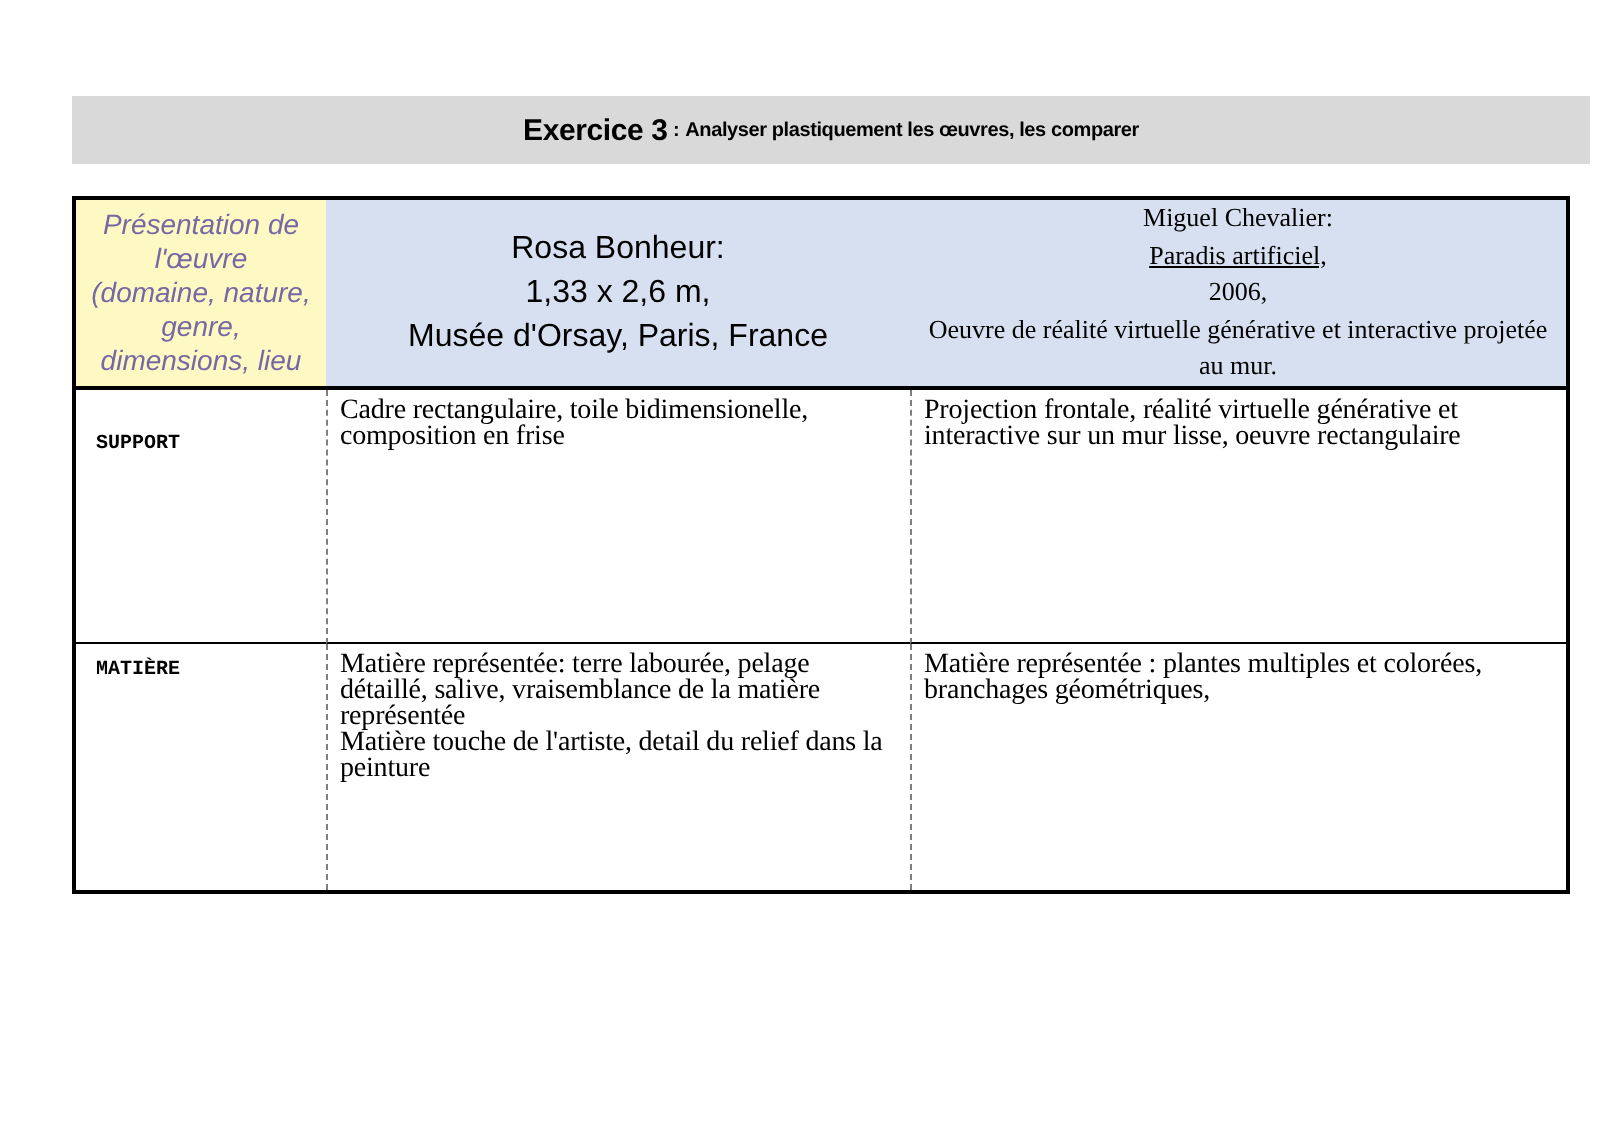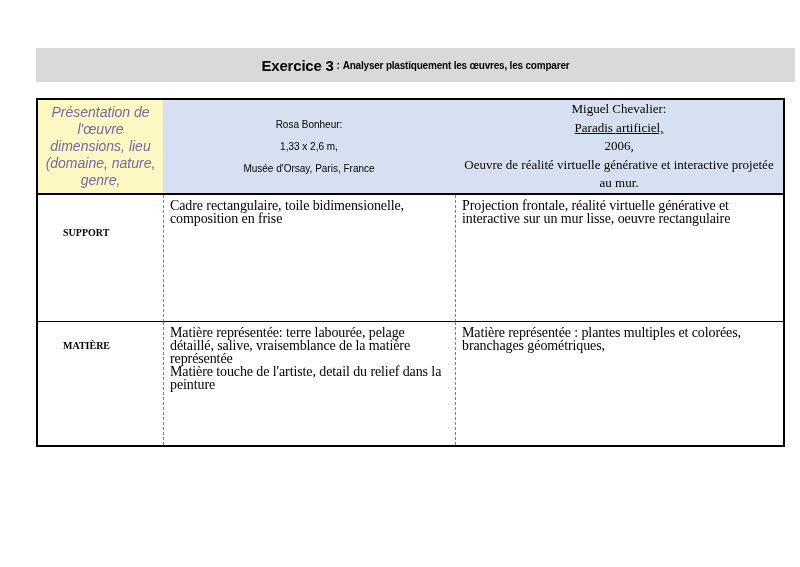--- a/index.html
+++ b/index.html
@@ -36,43 +36,42 @@
   
   .hdr { border-bottom:2px solid #000; }
   .hdr-col1 {
     background:#fef9c3; color:#7668a4;
     font-style:italic; font-size:14px; line-height:17px;
     display:flex; flex-direction:column; justify-content:center;
     text-align:center; padding:0 4px;
   }
   .hdr-col2 {
     background:#d6e0f0;
-    font-size:10px; line-height:22px;
+    font-size:16px; line-height:22px;
     display:flex; flex-direction:column; justify-content:center;
     text-align:center; padding:0 2px;
     font-family:"Liberation Sans", sans-serif;
   }
   .hdr-col3 {
     background:#d6e0f0;
     font-size:13px; line-height:18.5px;
     display:flex; flex-direction:column; justify-content:center;
     text-align:center; padding:0 3px;
     font-family:"Liberation Serif", serif;
   }
   .underlined { text-decoration:underline; }
 
   
   .mid-row { border-bottom:1.5px solid #000; }
   .v-dash  { border-left:1px dashed #7f7f7f; }
 
   .label-cell {
-    font-family:Liberation Serif, serif;
+    font-family:Liberation Mono, monospace;
     font-weight:bold; font-size:10px;
-    padding-left:25px;
-    margin-top:10px;
+    padding-left:10px;
   }
   .label-support { padding-top:22px; }
   .label-matiere { padding-top:8px; }
 
   .body-cell {
     font-family:"Liberation Serif", serif;
     font-size:14px; line-height:13px; letter-spacing:-0.1px;
     padding:4px 5px 4px 6px;
   }
   .body-cell p { margin:0; }
@@ -81,22 +80,22 @@
 <body>
 
 <div class="title-bar">
   <span class="title-prefix">Exercice 3</span><span class="title-sep"> : </span><span class="title-rest">Analyser plastiquement les œuvres, les comparer</span>
 </div>
 
 <div class="doc-table">
 
   <div class="hdr hdr-col1">
     <div>Présentation de l'œuvre</div>
+    <div>(domaine, nature, genre,</div>
     <div>dimensions, lieu</div>
-    <div>(domaine, nature, genre,</div>
   </div>
 
   <div class="hdr hdr-col2">
     <div>Rosa Bonheur:</div>
     <div>1,33 x 2,6 m,</div>
     <div>Musée d'Orsay, Paris, France</div>
   </div>
 
   <div class="hdr hdr-col3">
     <div>Miguel Chevalier:</div>

